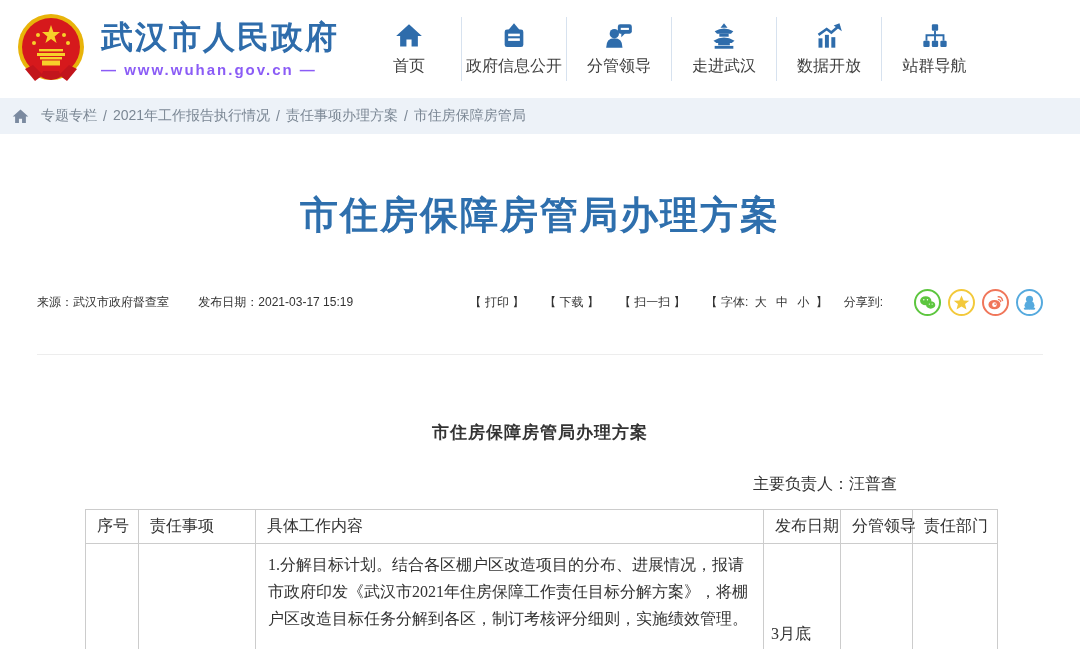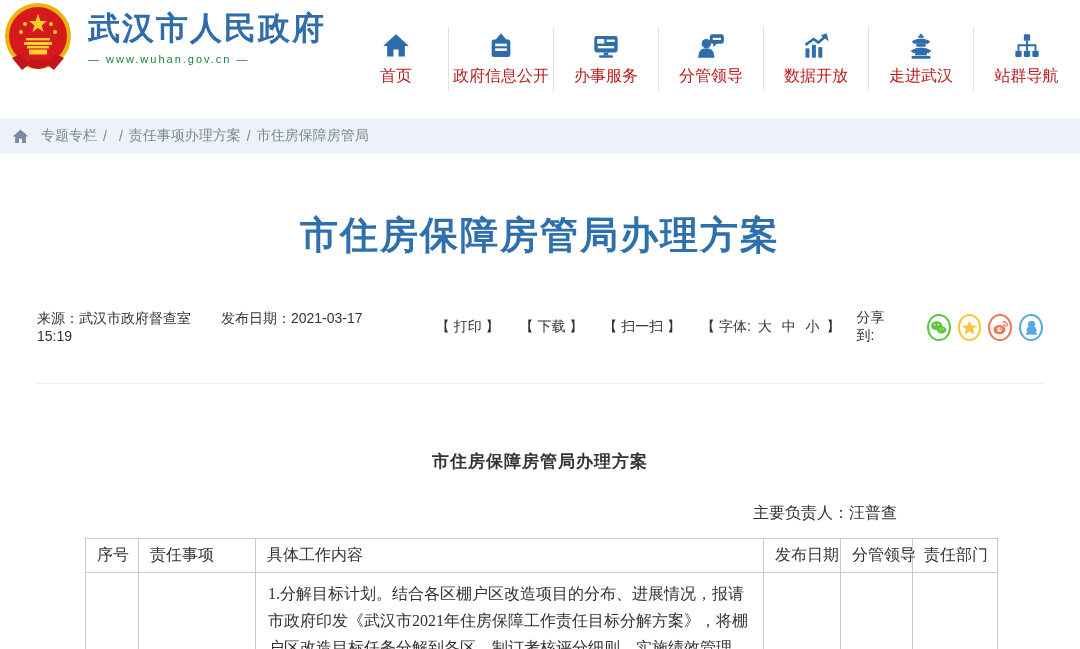--- a/index.html
+++ b/index.html
@@ -1,44 +1,44 @@
 <!DOCTYPE html>
 <html><head>
 <meta charset="utf-8">
 <style>
   * { margin: 0; padding: 0; box-sizing: border-box; }
   html, body { width: 1080px; height: 649px; overflow: hidden; background: #fff;
     font-family: "Liberation Sans", sans-serif; }
 
   
-  .site-header { height: 118px; display: flex; align-items: flex-start; background: #fff; padding-left: 0; }
+  .site-header { height: 98px; display: flex; align-items: center; background: #fff; padding-left: 13px; }
   .logo-wrap { display: flex; align-items: center; flex: 0 0 auto; }
   .emblem { width: 76px; height: 76px; }
   .site-title-block { margin-left: 12px; }
   .site-name { font-size: 32px; font-weight: 700; color: #2e6cab; letter-spacing: 2px; line-height: 1.1; }
-  .site-url { font-size: 11px; color: #15803d; letter-spacing: 2px; margin-top: 6px; font-weight: 400; }
+  .site-url { font-size: 15px; color: #8b5cf6; letter-spacing: 2px; margin-top: 6px; font-weight: 700; }
   .main-nav { display: flex; flex: 1 1 auto; margin-left: 18px; height: 100%; align-items: center; }
   .nav-item { width: 105px; display: flex; flex-direction: column; align-items: center; justify-content: center;
     height: 64px; border-right: 1px solid #d7e2ef; cursor: pointer; }
   .nav-item:last-child { border-right: none; }
   .nav-item svg { width: 28px; height: 28px; }
-  .nav-label { font-size: 16px; color: #b91c1c; margin-top: 6px; white-space: nowrap; font-family: Liberation Serif, serif; }
+  .nav-label { font-size: 16px; color: #404040; margin-top: 6px; white-space: nowrap; font-family: Liberation Serif, serif; }
 
   
   .breadcrumb-bar { height: 36px; background: #edf2f8; display: flex; align-items: center; padding-left: 12px; }
   .breadcrumb-bar svg { width: 17px; height: 17px; margin-right: 12px; }
   .crumb { font-size: 14px; color: #7b8794; cursor: pointer; }
   .crumb-sep { font-size: 14px; color: #7b8794; margin: 0 6px; }
   .crumb.current { cursor: default; }
 
   
   .page-title { margin-top: 56px; text-align: center; font-size: 38px; font-weight: 700;
     color: #2e6fad; letter-spacing: 2px; }
-  .meta-row { margin: 48px 37px 0 37px; display: flex; justify-content: center; align-items: center;
-    font-size: 14px; color: #333; }
+  .meta-row { margin: 48px 37px 0 37px; display: flex; justify-content: space-between; align-items: center;
+    font-size: 12px; color: #333; }
   .meta-left span { margin-right: 26px; }
   .meta-right { display: flex; align-items: center; }
   .meta-action { color: #333; cursor: pointer; margin-left: 20px; white-space: nowrap; }
   .font-size-opt { cursor: pointer; margin: 0 3px; }
   .share-label { margin-left: 16px; margin-right: 24px; }
   .share-icon { width: 27px; height: 27px; border-radius: 50%; border: 2px solid; display: inline-flex;
     align-items: center; justify-content: center; margin-left: 7px; cursor: pointer; background: #fff; }
   .share-icon svg { width: 17px; height: 17px; }
   .share-wechat { border-color: #5dc63f; }
   .share-star   { border-color: #f3c93b; color: #f3c93b; font-size: 15px; }
@@ -102,79 +102,69 @@
       <svg viewBox="0 0 24 24" fill="#2e6cab">
         <polygon points="12,1 17,7 7,7"></polygon>
         <rect x="4" y="6.5" width="16" height="15" rx="2"></rect>
         <rect x="7" y="10" width="10" height="2.2" fill="#fff"></rect>
         <rect x="7" y="14" width="10" height="2.2" fill="#fff"></rect>
       </svg>
       <span class="nav-label">政府信息公开</span>
     </div>
     <div class="nav-item">
       <svg viewBox="0 0 24 24" fill="#2e6cab">
-        <rect x="2" y="3.5" width="20" height="14" rx="2"></rect>
-        <rect x="4.5" y="6" width="6" height="4" fill="#fff"></rect>
-        <rect x="12.5" y="6.5" width="7" height="2" fill="#fff"></rect>
-        <rect x="5" y="12" width="14" height="2" fill="#fff"></rect>
-        <rect x="10" y="17.5" width="4" height="2.5"></rect>
-        <rect x="6" y="20" width="12" height="2" rx="1"></rect>
-      </svg>
-      <span class="nav-label">办事服务</span>
-    </div>
-    <div class="nav-item">
-      <svg viewBox="0 0 24 24" fill="#2e6cab">
         <rect x="11" y="2" width="12" height="8" rx="2"></rect>
         <polygon points="14,9 14,13 18,9"></polygon>
         <rect x="13.5" y="5" width="7" height="1.8" fill="#fff"></rect>
         <circle cx="8" cy="10" r="4"></circle>
         <path d="M1 22 q0 -8 7 -8 q7 0 7 8 Z"></path>
       </svg>
       <span class="nav-label">分管领导</span>
-    </div>
-    <div class="nav-item">
-      <svg viewBox="0 0 24 24" fill="#2e6cab">
-        <rect x="3" y="14" width="3.4" height="8"></rect>
-        <rect x="8.5" y="11" width="3.4" height="11"></rect>
-        <rect x="14" y="13" width="3.4" height="9"></rect>
-        <path d="M3 11 L10 6 L14 9 L21 3" stroke="#2e6cab" stroke-width="2.2" fill="none"></path>
-        <polygon points="21,1 23,8 16,3"></polygon>
-      </svg>
-      <span class="nav-label">数据开放</span>
     </div>
     <div class="nav-item">
       <svg viewBox="0 0 24 24" fill="#2e6cab">
         <polygon points="12,1 15,5 9,5"></polygon>
         <path d="M4 8 q8 -5 16 0 l-2 2 H6 Z"></path>
         <rect x="8" y="10" width="8" height="2.6"></rect>
         <path d="M3 16 q9 -5.5 18 0 l-2.4 2 H5.4 Z"></path>
         <rect x="7" y="18" width="10" height="2"></rect>
         <rect x="4" y="20.5" width="16" height="2.4"></rect>
       </svg>
       <span class="nav-label">走进武汉</span>
     </div>
     <div class="nav-item">
       <svg viewBox="0 0 24 24" fill="#2e6cab">
+        <rect x="3" y="14" width="3.4" height="8"></rect>
+        <rect x="8.5" y="11" width="3.4" height="11"></rect>
+        <rect x="14" y="13" width="3.4" height="9"></rect>
+        <path d="M3 11 L10 6 L14 9 L21 3" stroke="#2e6cab" stroke-width="2.2" fill="none"></path>
+        <polygon points="21,1 23,8 16,3"></polygon>
+      </svg>
+      <span class="nav-label">数据开放</span>
+    </div>
+    <div class="nav-item">
+      <svg viewBox="0 0 24 24" fill="#2e6cab">
         <rect x="9.3" y="2" width="5.4" height="5.4" rx="1"></rect>
         <rect x="2" y="16" width="5.4" height="5.4" rx="1"></rect>
         <rect x="9.3" y="16" width="5.4" height="5.4" rx="1"></rect>
         <rect x="16.6" y="16" width="5.4" height="5.4" rx="1"></rect>
         <path d="M12 7.4 v4 M12 11.4 H4.7 V16 M12 11.4 V16 M12 11.4 h7.3 V16" stroke="#2e6cab" stroke-width="1.6" fill="none"></path>
       </svg>
       <span class="nav-label">站群导航</span>
     </div>
   </div>
 </div>
 
 <div class="breadcrumb-bar">
   <svg viewBox="0 0 24 24" fill="#7b8aa0">
     <path d="M12 2 L23 12 h-3.4 v9 h-5.4 v-6 h-4.4 v6 H4.4 v-9 H1 Z"></path>
   </svg>
   <span class="crumb">专题专栏</span>
   <span class="crumb-sep">/</span>
+  <span class="crumb">2021年工作报告执行情况</span>
   <span class="crumb-sep">/</span>
   <span class="crumb">责任事项办理方案</span>
   <span class="crumb-sep">/</span>
   <span class="crumb current">市住房保障房管局</span>
 </div>
 
 <div>
   <h1 class="page-title">市住房保障房管局办理方案</h1>
 
   <div class="meta-row">

